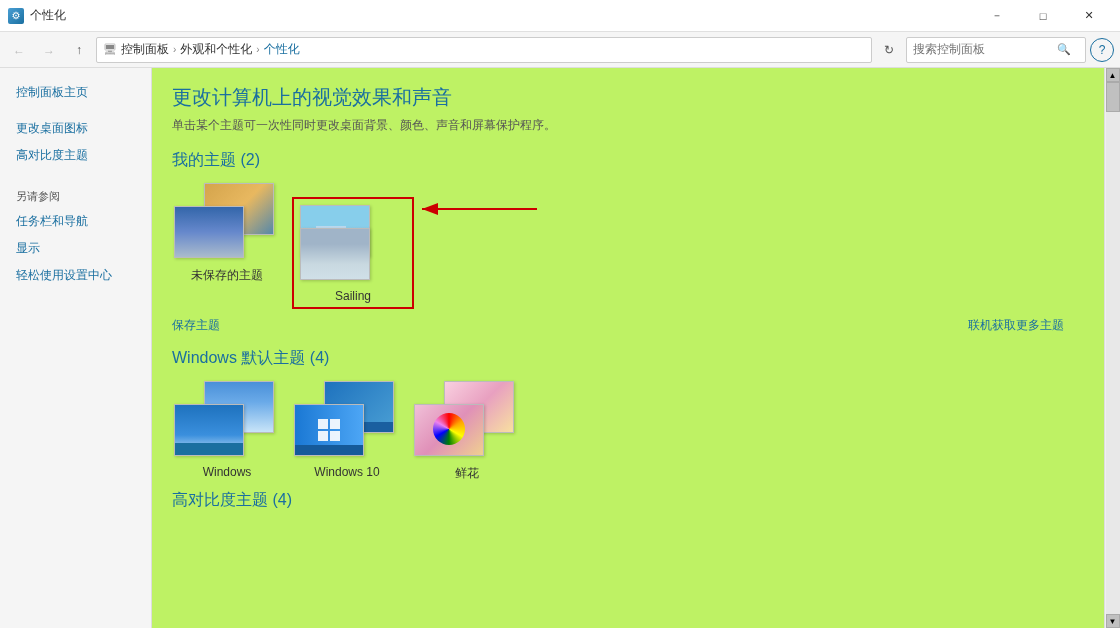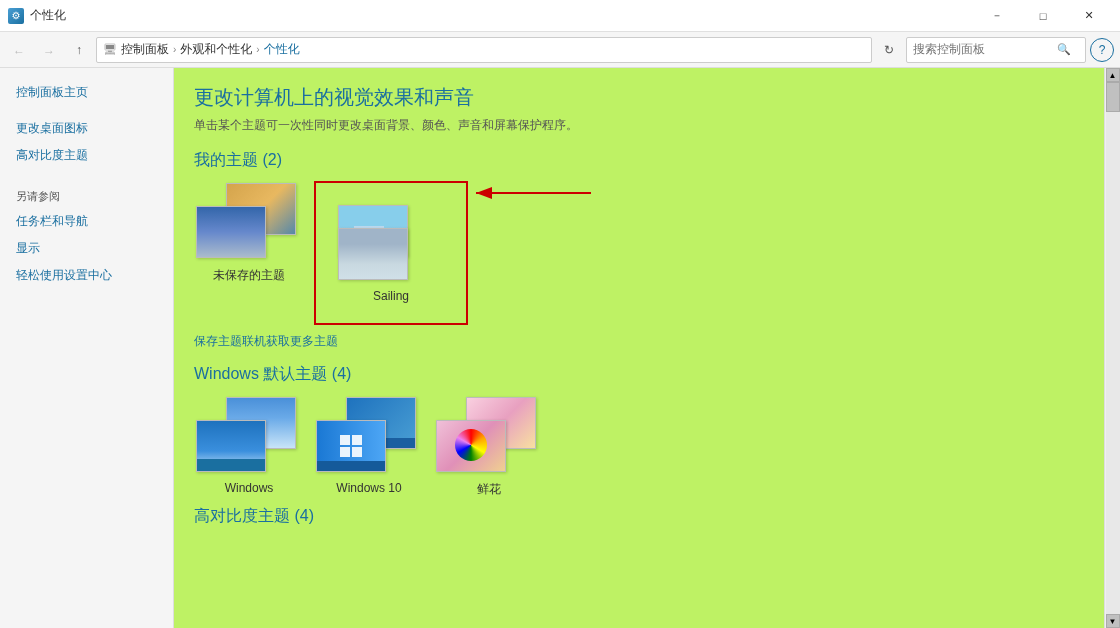--- a/index.html
+++ b/index.html
@@ -129,21 +129,21 @@
     }
 
     
     .main-layout {
       display: flex;
       height: calc(628px - 68px);
     }
 
     
     .sidebar {
-      width: 174px;
+      width: 152px;
       background: #f5f5f5;
       border-right: 1px solid #ddd;
       padding: 12px 0;
     }
     .sidebar-title {
       padding: 4px 16px;
       color: #1a6fa0;
       font-size: 12px;
       cursor: pointer;
     }
@@ -237,21 +237,21 @@
     }
     .thumb-front {
       width: 70px;
       height: 52px;
       bottom: 0;
       left: 0;
     }
 
     .theme-actions {
       display: flex;
-      justify-content: flex-start;
+      justify-content: space-between;
       gap: 0;
       margin-bottom: 14px;
       padding-right: 20px;
       font-family: Liberation Serif, serif;
     }
     .theme-action-link {
       color: #1a6fa0;
       font-size: 12px;
       cursor: pointer;
       text-decoration: none;
@@ -351,21 +351,21 @@
           <div class="theme-item">
             <div class="theme-thumbnail">
               <div class="thumb-stack">
                 <div class="thumb-img thumb-back bg-unsaved-1"></div>
                 <div class="thumb-img thumb-front bg-unsaved-2"></div>
               </div>
             </div>
             <span class="theme-name">未保存的主题</span>
           </div>
 
-          <div style="position:relative; display:inline-block; border: 2px solid #cc0000; padding: 20px; margin-top:0;">
+          <div style="position:relative; display:inline-block; border: 2px solid #cc0000; padding: 4px; margin-top:16px;">
 
             <div style="position:absolute; top:-10px; right:-130px; width:130px; height:40px; pointer-events:none; z-index:10;">
               <svg width="130" height="40">
                 <defs>
                   <marker id="arrowhead" markerWidth="8" markerHeight="6" refX="8" refY="3" orient="auto">
                     <polygon points="0 0, 8 3, 0 6" fill="#cc0000"></polygon>
                   </marker>
                 </defs>
                 <line x1="125" y1="20" x2="10" y2="20" stroke="#cc0000" stroke-width="2" marker-end="url(#arrowhead)"></line>
               </svg>

